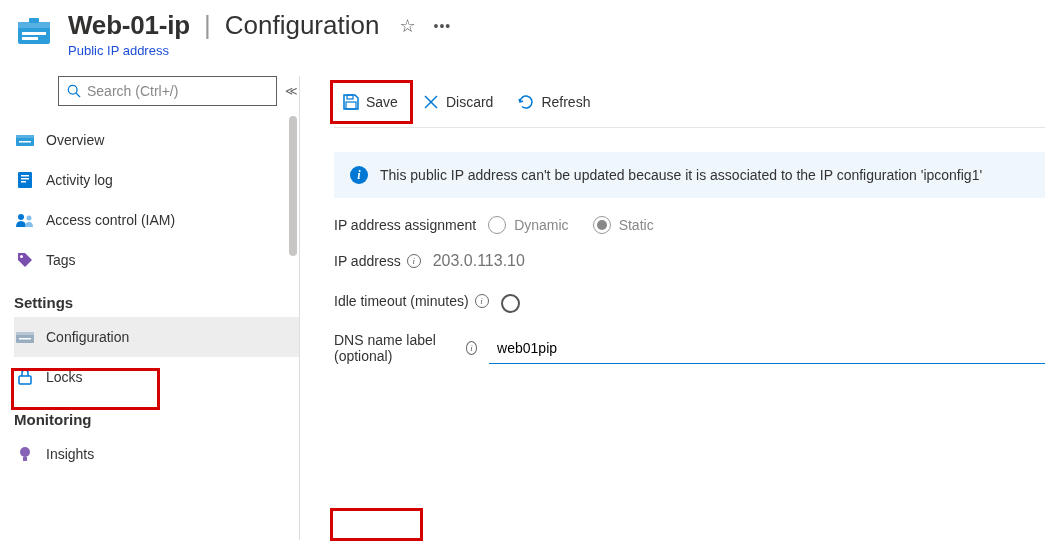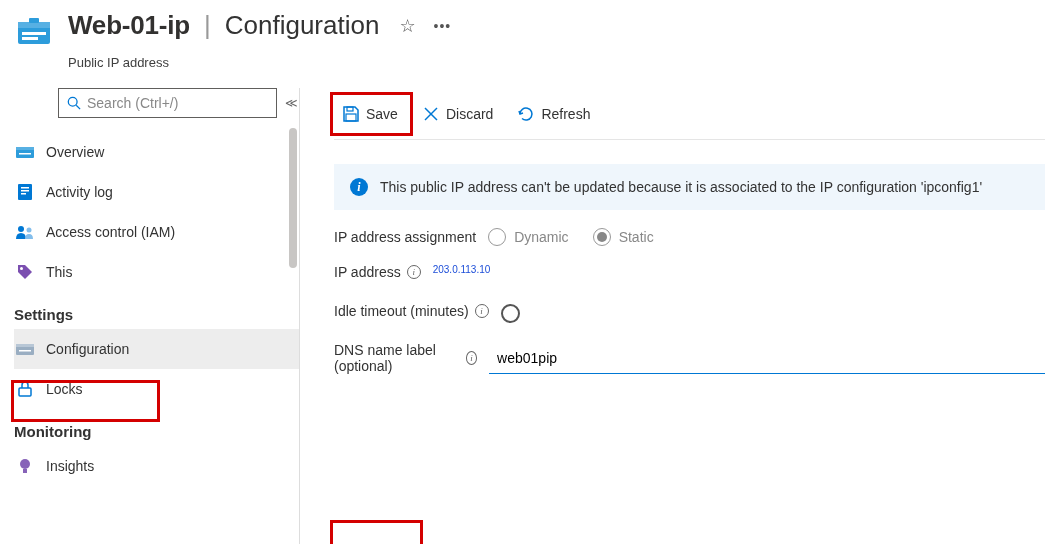--- a/index.html
+++ b/index.html
@@ -24,21 +24,21 @@
     flex-shrink: 0;
   }
   .title-stack { display: flex; flex-direction: column; }
   .title-row { display: flex; align-items: center; gap: 10px; }
   .title-main {
     font-size: 26px; font-weight: 600; color: #323130;
     letter-spacing: -0.2px;
   }
   .title-sep { font-size: 26px; font-weight: 300; color: #999; margin: 0 4px; }
   .title-section { font-size: 26px; font-weight: 400; color: #333; }
-  .subtitle { font-size: 13px; color: #404040; margin-top: 14px; }
+  .subtitle { font-size: 13px; color: #1d4ed8; margin-top: 2px; }
   .star { font-size: 18px; color: #555; margin-left: 10px; }
   .ellipsis { font-size: 14px; color: #555; letter-spacing: 1px; margin-left: 8px; }
 
   .layout { display: flex; height: calc(544px - 80px); }
 
   
   .sidebar {
     width: 300px;
     padding: 0 0 0 14px;
     position: relative;
@@ -161,21 +161,21 @@
     display:flex; align-items:center; gap:8px;
   }
   .radio .circle {
     width:18px; height:18px; border-radius:50%;
     border:1px solid #999; position:relative;
   }
   .radio.checked .circle::after {
     content:""; position:absolute; top:3px; left:3px;
     width:10px; height:10px; border-radius:50%; background:#888;
   }
-  .readonly-value { color:#1d4ed8; font-size:10px; }
+  .readonly-value { color:#737373; font-size:16px; }
   .slider-wrap {
     position:relative; height:20px;
     margin-top:6px;
   }
   .slider-track {
     position:absolute; top:7px; left:6px; right:0; height:5px;
     background:#666; border-radius:3px;
   }
   .slider-handle {
     position:absolute; top:0; left:0;
@@ -266,21 +266,21 @@
         </span>
         <span>Access control (IAM)</span>
       </div>
       <div class="nav-item">
         <span class="icon-slot">
           <svg width="16" height="16" viewBox="0 0 16 16">
               <path d="M1 1 L8 1 L15 8 L8 15 L1 8 Z" fill="#7b4fb0"></path>
               <circle cx="4.5" cy="4.5" r="1.5" fill="#fff"></circle>
             </svg>
         </span>
-        <span>This</span>
+        <span>Tags</span>
       </div>
 
       <div class="section-header">Settings</div>
 
       <div class="nav-item selected">
         <span class="icon-slot">
           <svg width="18" height="14" viewBox="0 0 18 14">
               <rect x="0" y="2" width="18" height="11" rx="1" fill="#9aaec2"></rect>
               <rect x="0" y="2" width="18" height="3" fill="#b8c7d6"></rect>
               <rect x="3" y="8" width="12" height="1.5" fill="#fff"></rect>

